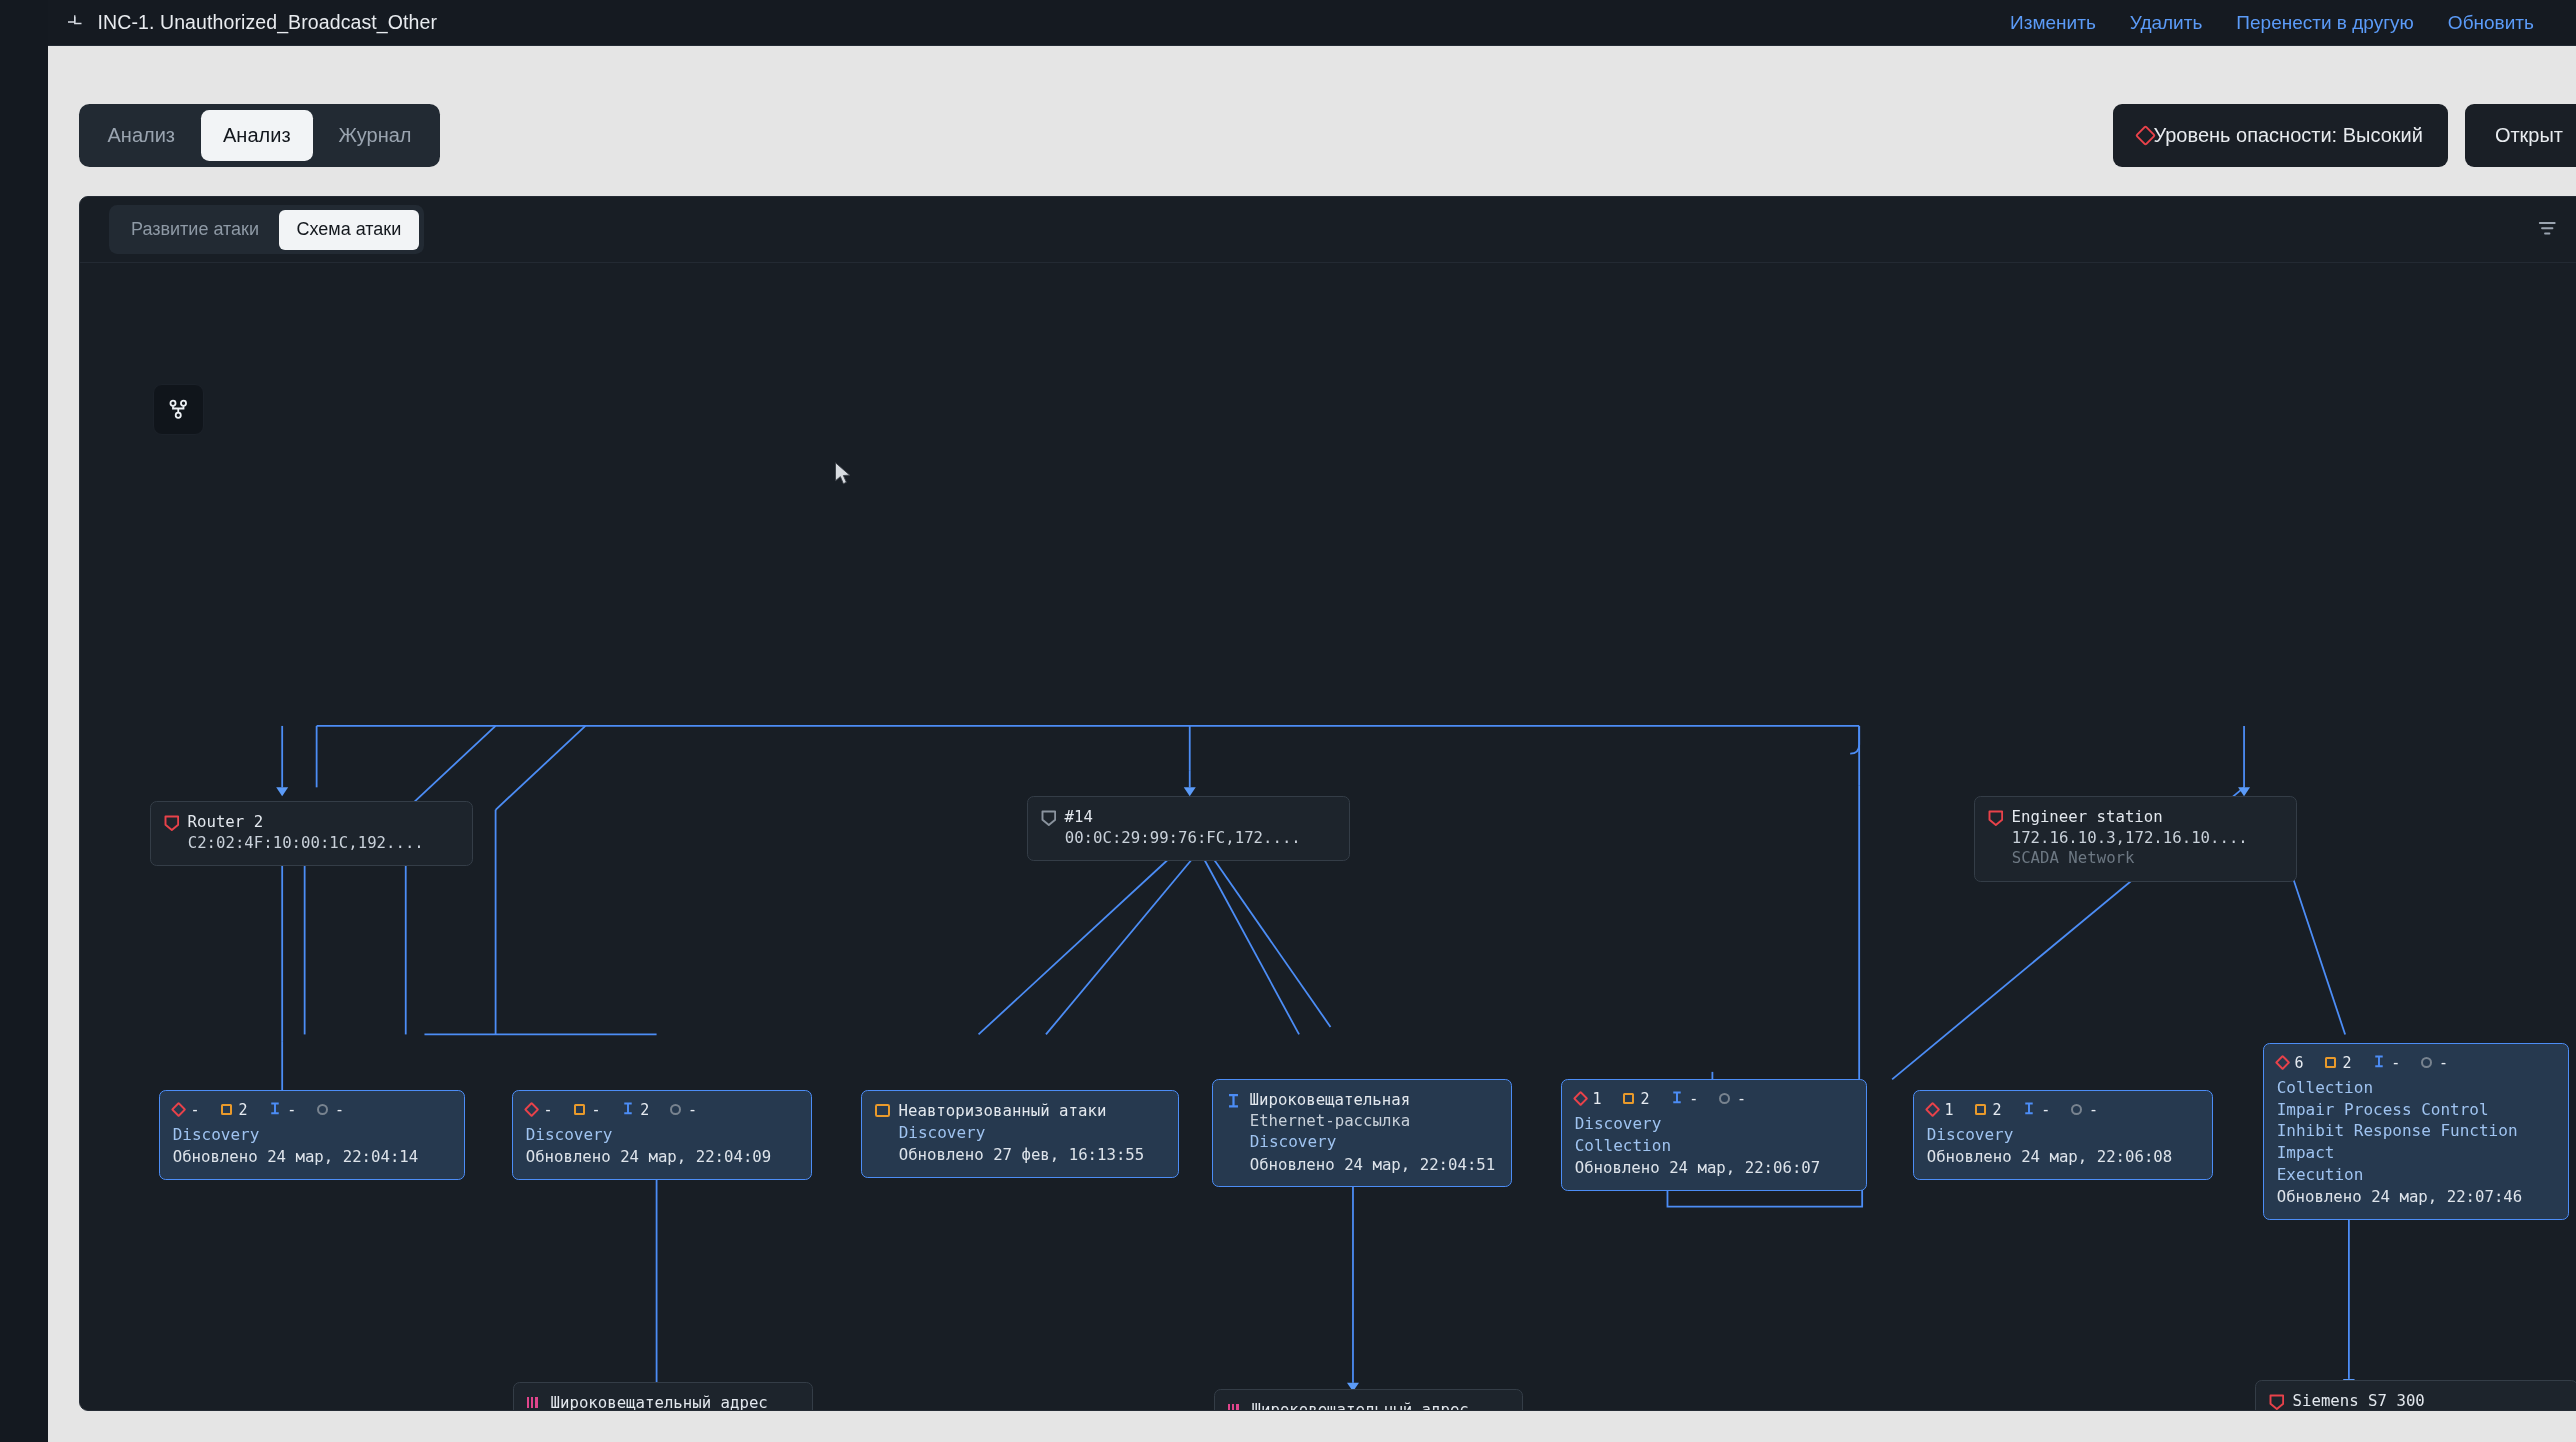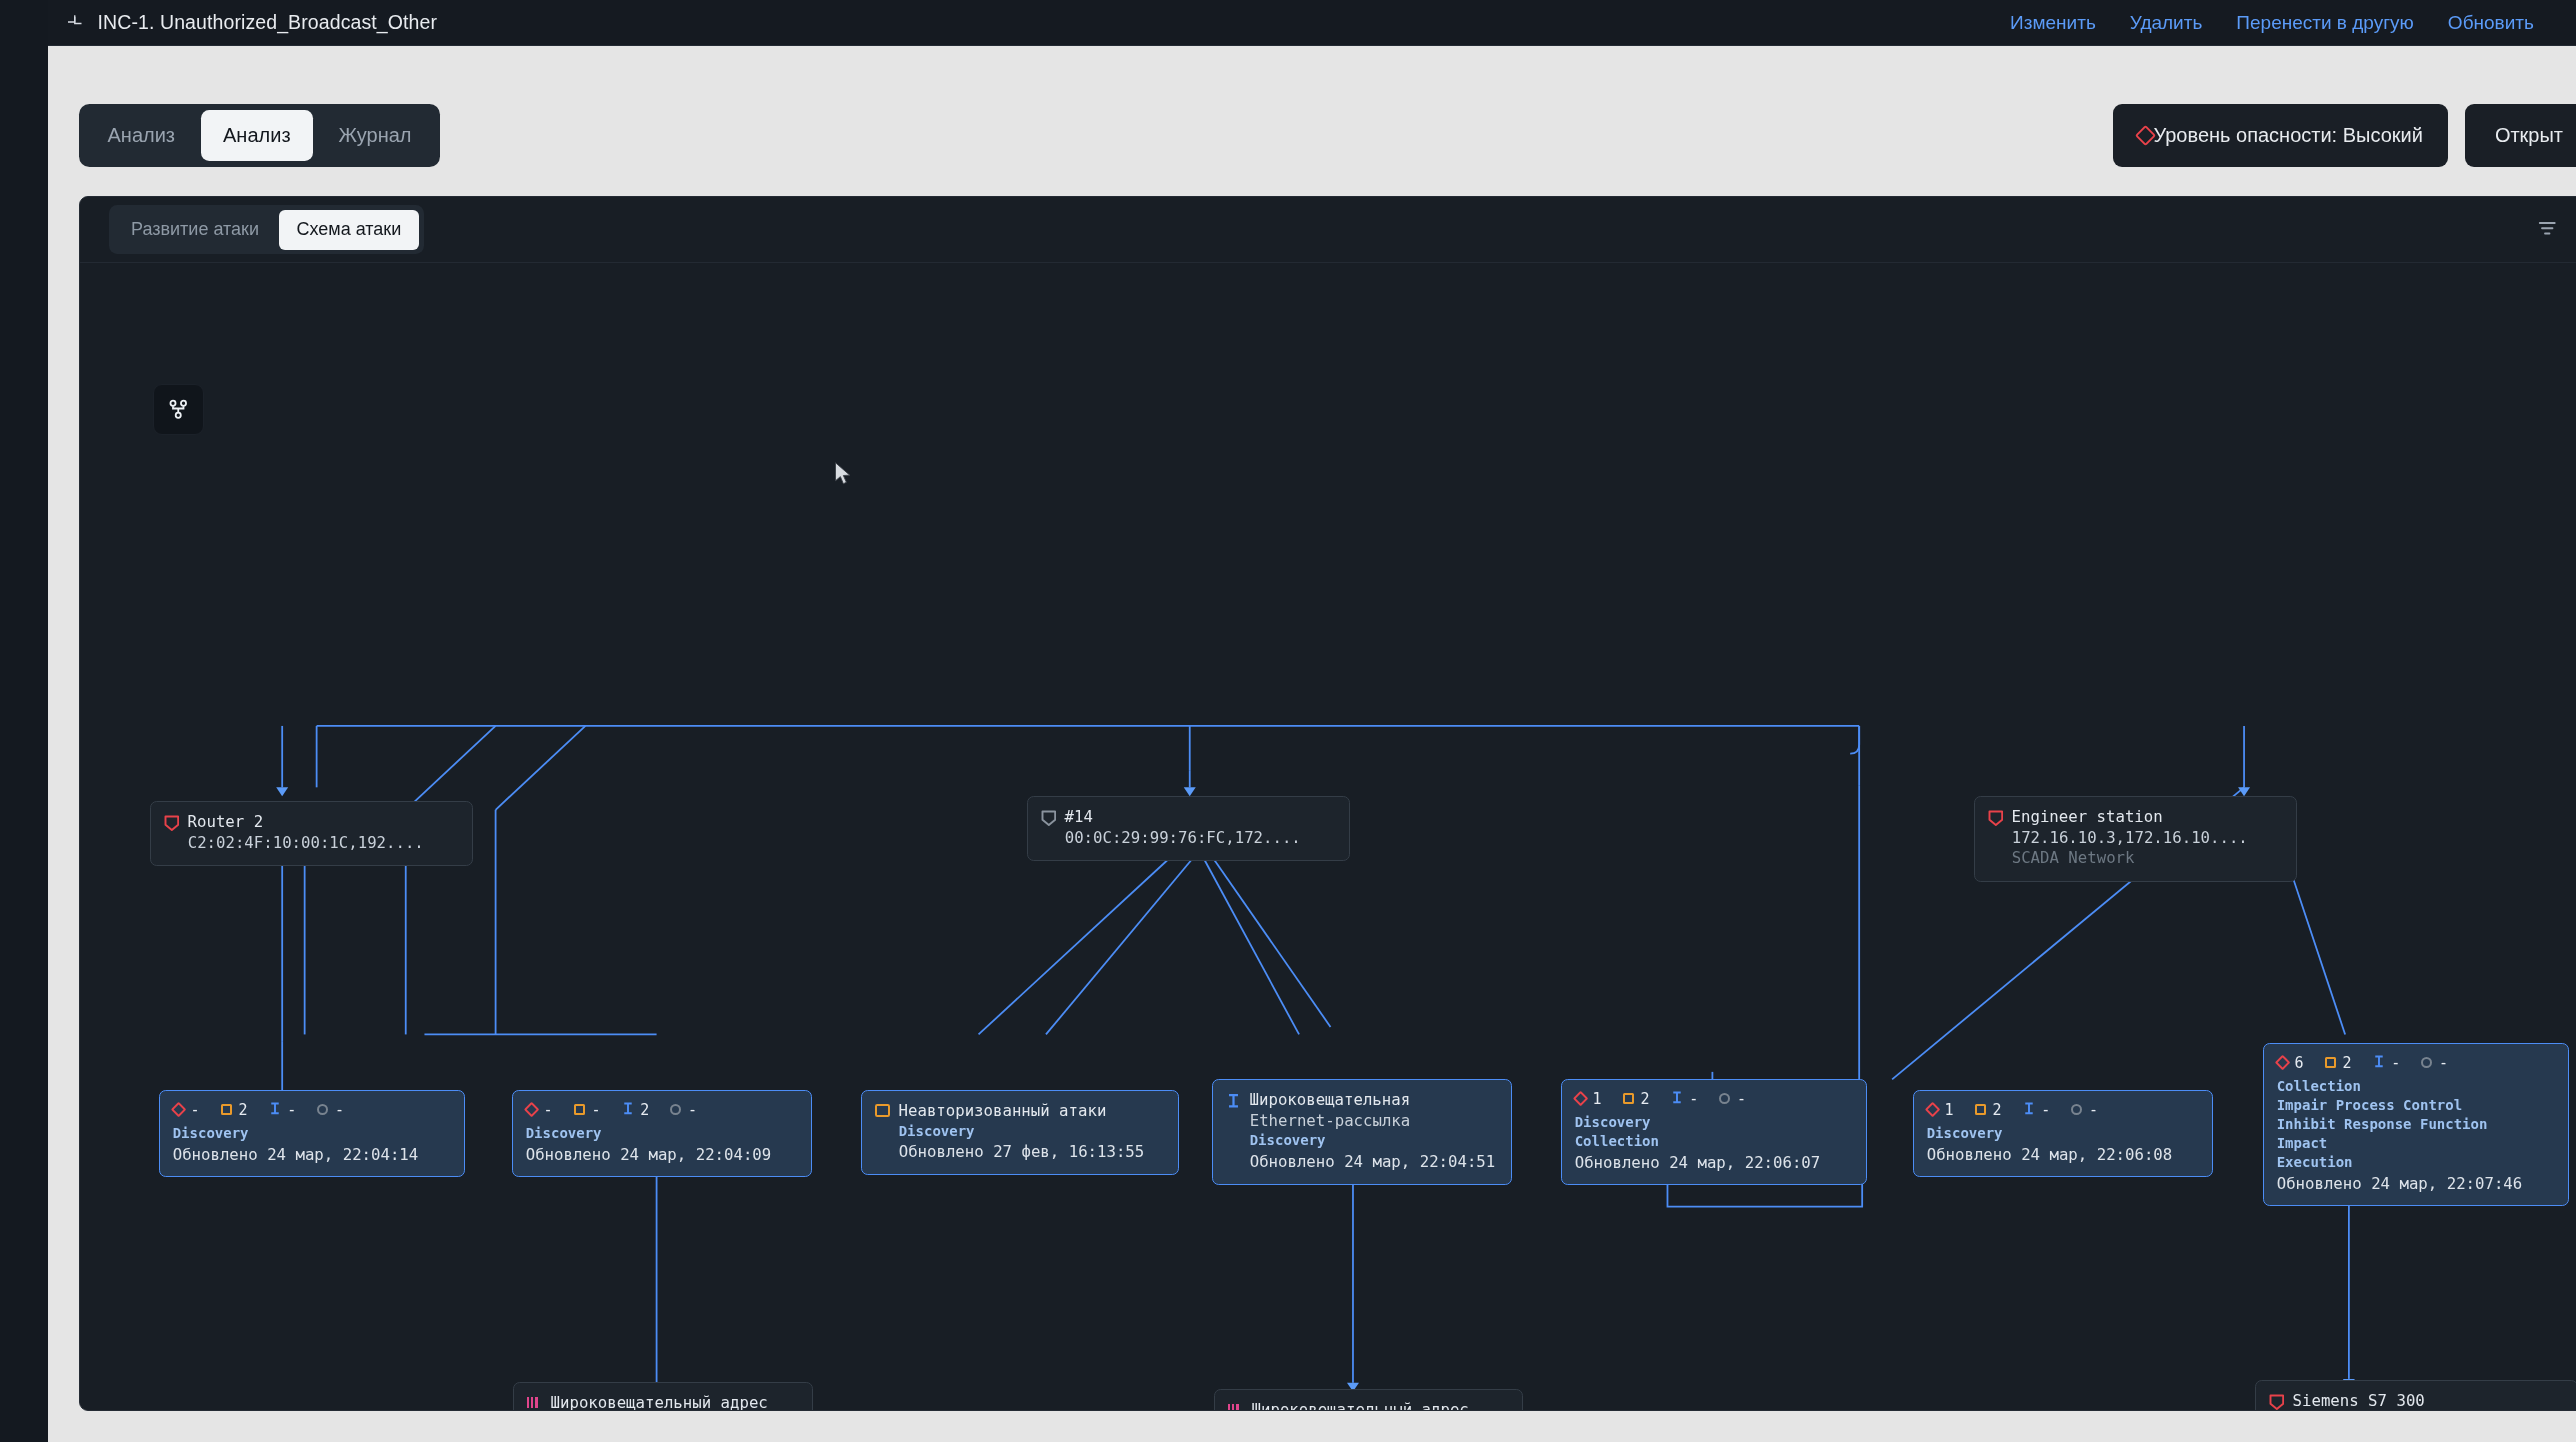--- a/index.html
+++ b/index.html
@@ -88,21 +88,21 @@
     font-family: "DejaVu Sans Mono", monospace;
   }
   .node.asset { background: #1D242C; border: 0.7px solid #343D47; }
   .node.tech  { background: #26394F; border: 0.7px solid #4C8DF6; }
   .node.addr  { background: #1D242C; border: 0.7px solid #343D47; }
 
   .node-row { display: flex; align-items: flex-start; gap: 8.2px; }
   .node-title { color: #E3E8EE; font-size: 15.7px; line-height: 1.33; white-space: nowrap; }
   .node-sub   { color: #C9D1DA; font-size: 15.7px; line-height: 1.33; white-space: nowrap; padding-left: 24px; }
   .node-sub.dim { color: #6D7883; }
-  .node-tac   { color: #9FC3F0; font-size: 14px; line-height: 1.36; white-space: nowrap; font-weight: bold; }
+  .node-tac   { color: #9FC3F0; font-size: 16px; line-height: 1.36; white-space: nowrap; }
   .node-upd   { color: #DDE3EA; font-size: 15.7px; line-height: 1.36; white-space: nowrap; margin-top: 0.7px;
                 font-family: "DejaVu Sans Mono", monospace; }
 
   
   .ic { width: 15.7px; height: 15.7px; flex: 0 0 15.7px; margin-top: 3px; position: relative; display:block; }
   .ic-sq-orange {
     width: 12.7px; height: 12.7px; border: 2.2px solid #E99A2B; border-radius: 2.2px; margin-top: 3.7px;
   }
   .ic-bars-pink { display: flex; gap: 2.2px; margin-top: 4.5px; }
   .ic-bars-pink i { display:block; width: 2.2px; height: 10.5px; background: #E0458C; }

